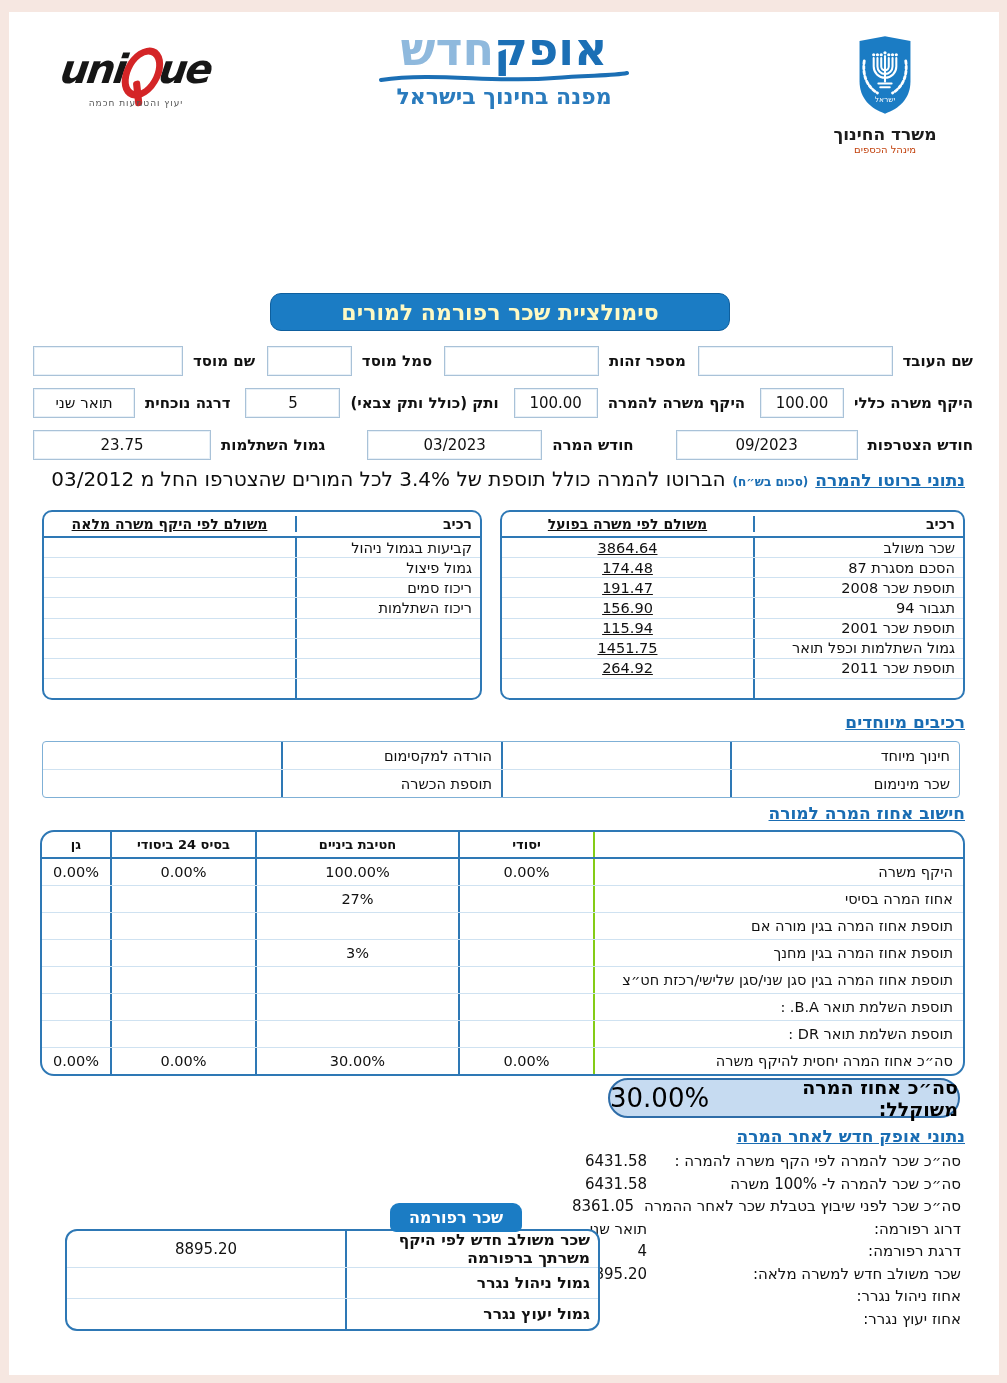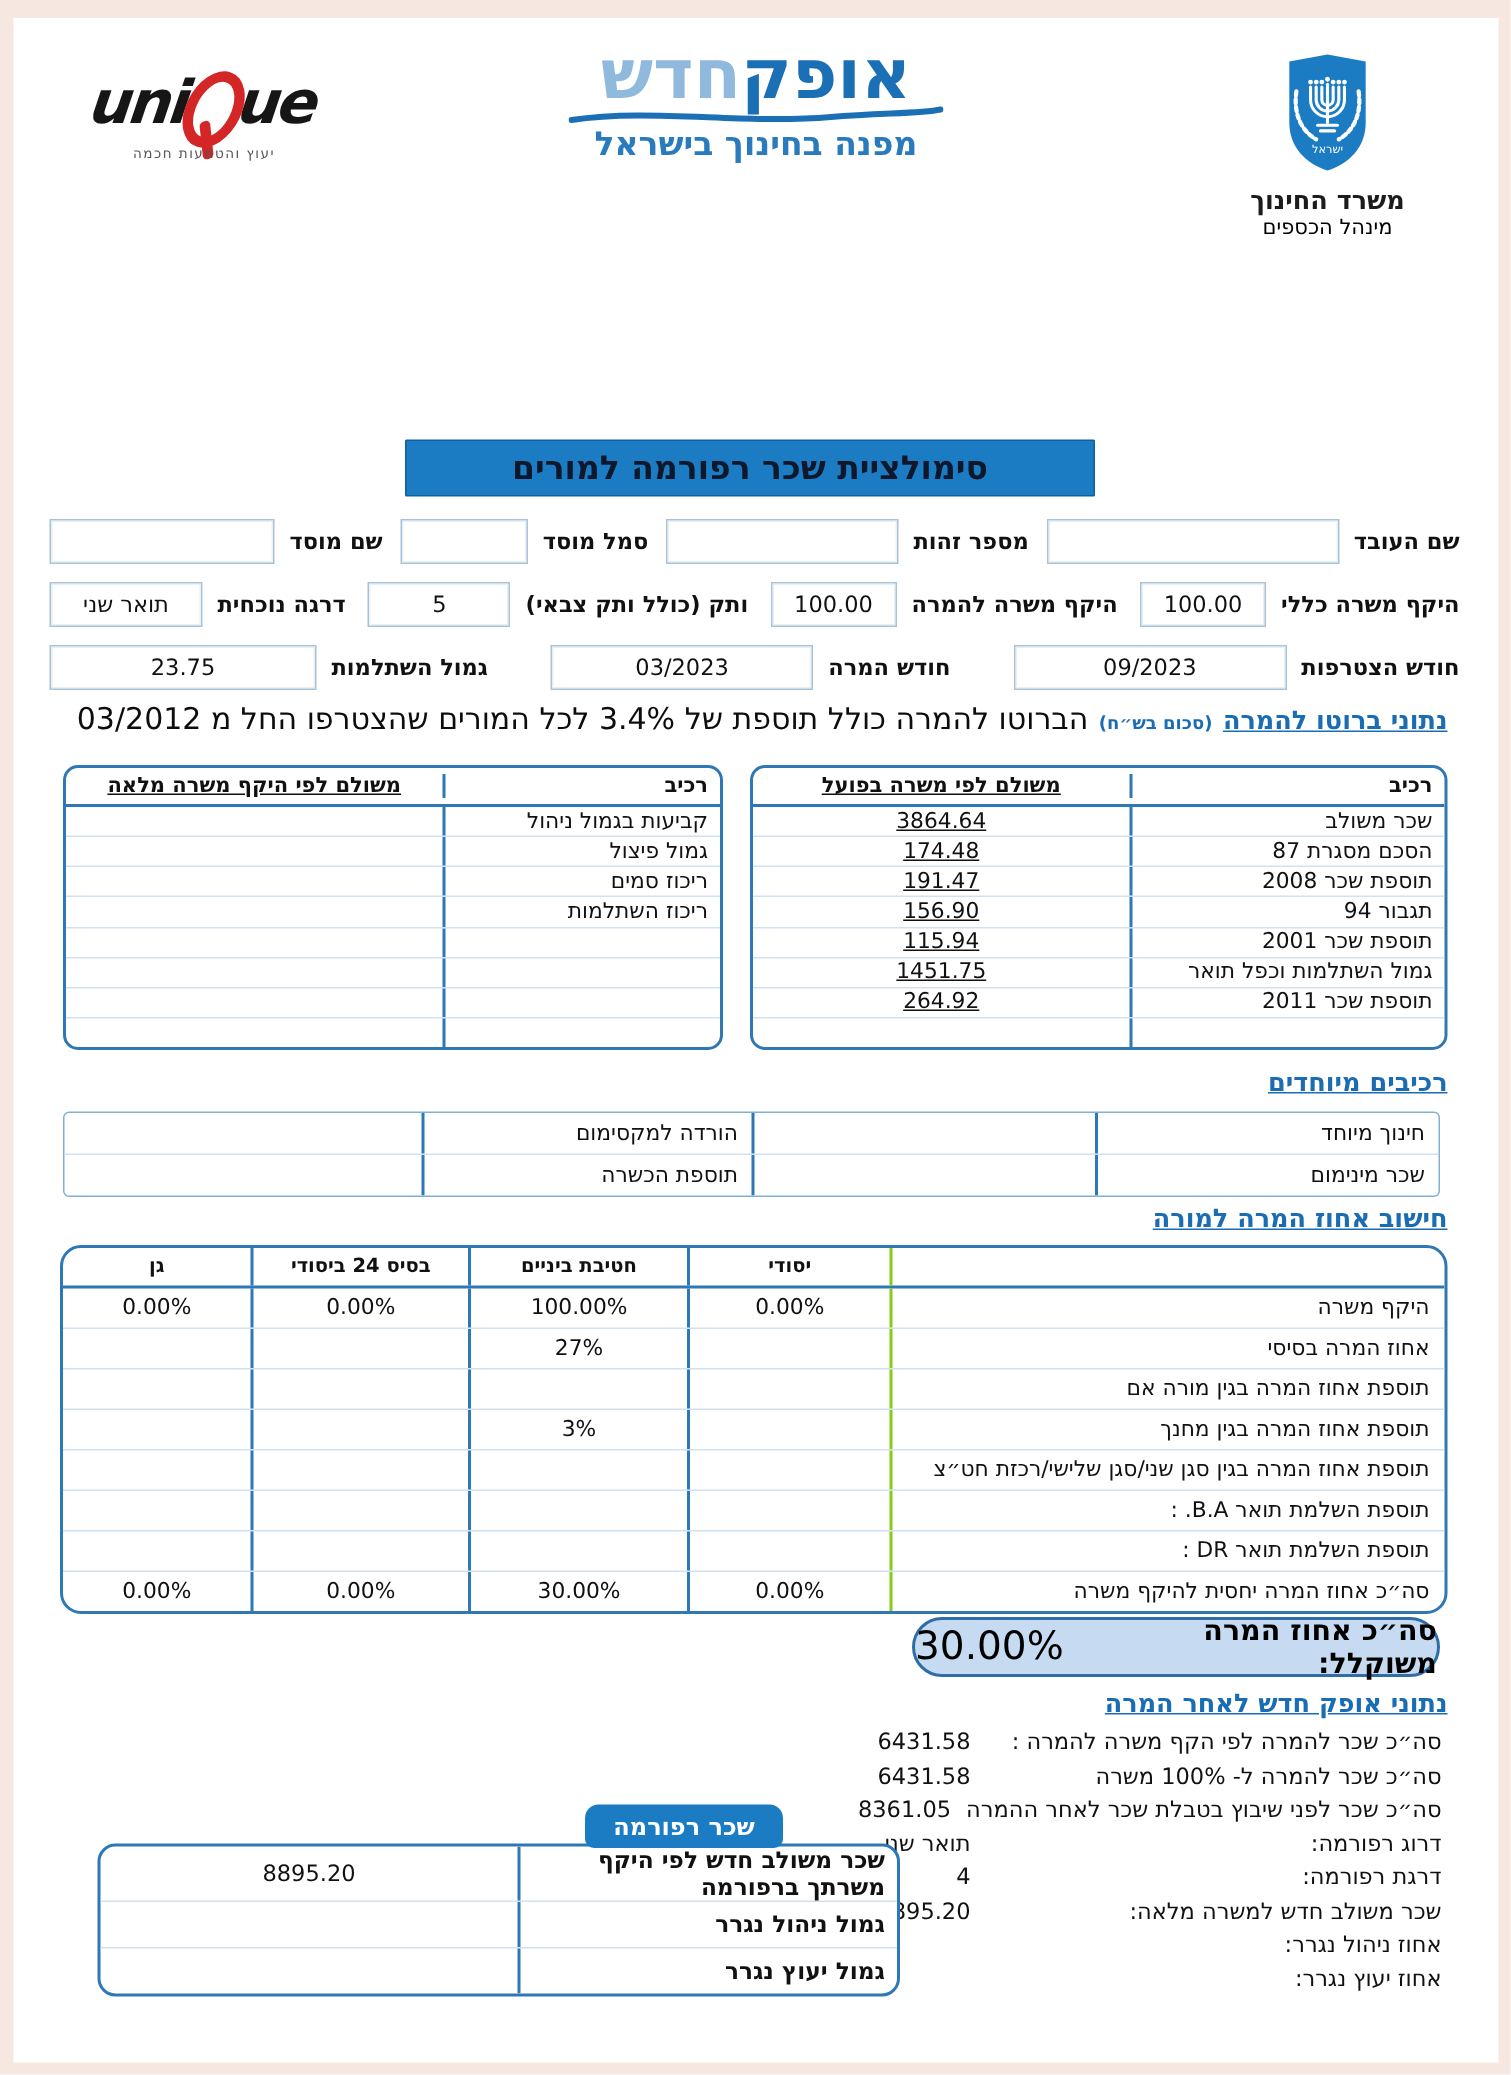--- a/index.html
+++ b/index.html
@@ -32,27 +32,27 @@
                width:310px; text-align:center; direction:rtl; }
   .ofek-words { display:flex; direction:rtl; justify-content:center; align-items:baseline;
                 font-weight:bold; font-size:46px; line-height:1; }
   .ofek-dark  { color:#1b6fb5; }
   .ofek-light { color:#8fb9dd; }
   .ofek-swoosh { margin:-2px auto 0; display:block; }
   .ofek-sub { font-size:22px; font-weight:bold; color:#2a7bbd; margin-top:0px; }
 
   #logo-ministry { position:absolute; top:22px; right:44px; width:140px; text-align:center; }
   .min-name { font-size:17px; font-weight:bold; color:#1c1c1c; margin-top:4px; }
-  .min-dept { font-size:14px; color:#000000; }
+  .min-dept { font-size:10px; color:#c2410c; }
 
   
   #doc-title {
     position:absolute; top:281px; left:261px; width:460px; height:38px;
-    background:#1b7cc4; border:1px solid #0e5f9e; border-radius:1px;
-    color:#0f172a; font-size:22px; font-weight:bold;
+    background:#1b7cc4; border:1px solid #0e5f9e; border-radius:11px;
+    color:#fef9c3; font-size:22px; font-weight:bold;
     display:flex; align-items:center; justify-content:center;
   }
 
   
   #form-area { position:absolute; top:333px; left:24px; right:26px; direction:rtl; }
   .frow { display:flex; direction:rtl; justify-content:space-between;
           align-items:center; height:31px; margin-bottom:11px; }
   .field { display:flex; direction:rtl; align-items:center; gap:10px; }
   .flabel { font-weight:bold; font-size:15px; white-space:nowrap; }
   .fbox { border:1px solid #a9c2d8; background:#fff; height:30px;
@@ -106,21 +106,21 @@
                    display:flex; flex-direction:column; overflow:hidden; }
   .pt-head { display:flex; direction:rtl; height:27px; flex:none;
              border-bottom:2px solid #2e78b5; font-weight:bold; font-size:13px; }
   .pt-row { flex:1; display:flex; direction:rtl; border-bottom:1px solid #cfe2f1;
             font-size:14.5px; }
   #percent-table .pt-row:last-child { border-bottom:none; }
   .pt-cell { display:flex; align-items:center; justify-content:center; }
   .pc-label { width:370px; justify-content:flex-start; padding:0 10px;
               border-left:2px solid #84cc16; text-align:right; }
   .pc0 { width:135px; border-left:2px solid #2e78b5; }
-  .pc1 { width:146px; border-left:2px solid #2e78b5; }
+  .pc1 { width:203px; border-left:2px solid #2e78b5; }
   .pc2 { width:145px; border-left:2px solid #2e78b5; }
   .pc3 { flex:1; }
 
   
   #weighted-badge { position:absolute; top:1066px; left:599px; width:352px; height:40px;
                     background:#c6dbf1; border:2px solid #2f6da8; border-radius:20px;
                     display:flex; direction:rtl; align-items:center; justify-content:center;
                     gap:16px; }
   #weighted-badge .wl { font-weight:bold; font-size:19px; color:#000; }
   #weighted-badge .wv { font-size:26px; color:#000; direction:ltr; }

